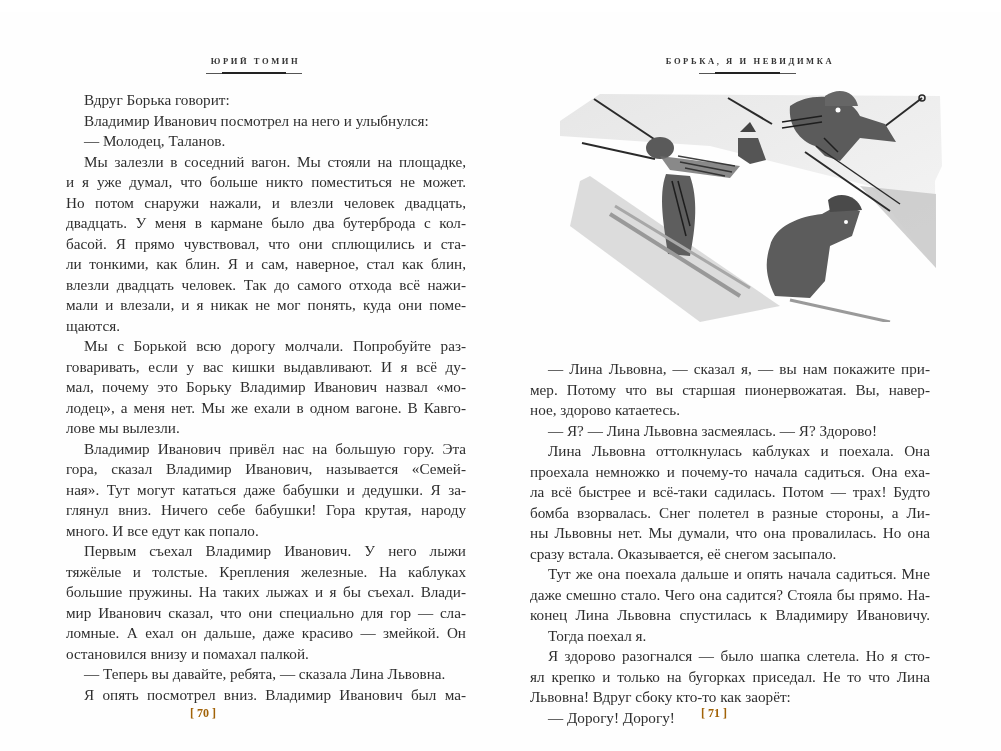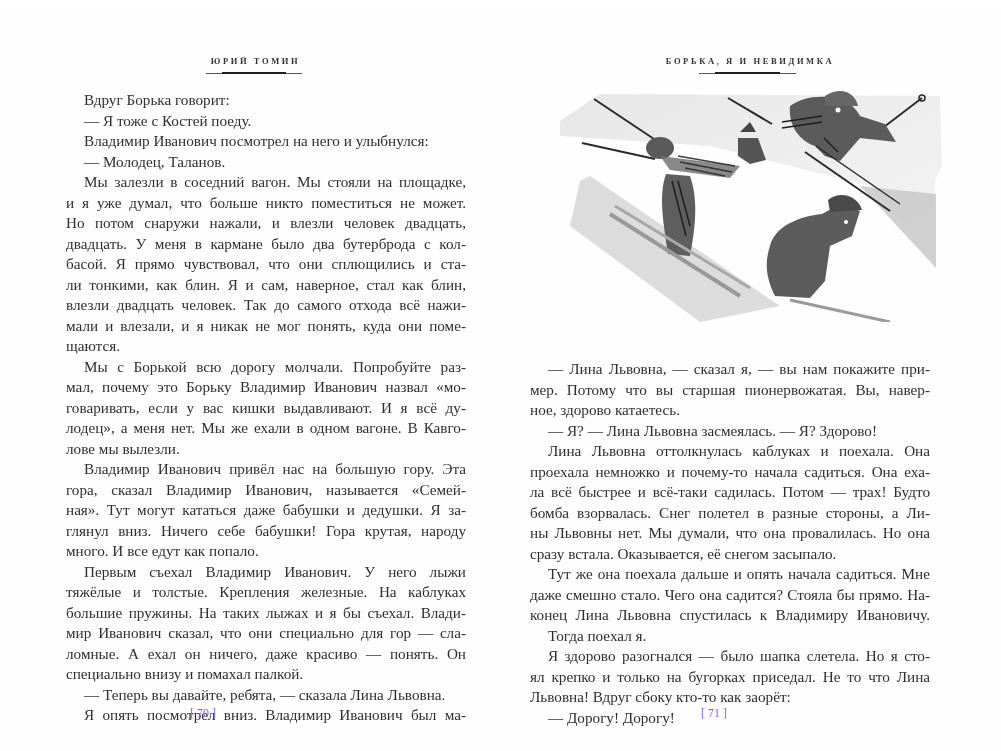--- a/index.html
+++ b/index.html
@@ -13,60 +13,59 @@
                   font-weight: bold; font-size: 8.5px; letter-spacing: 2.6px; color: #333; }
   .page-left .running-head { left: 200px; width: 111px; }
   .page-right .running-head { left: 665px; width: 168px; left: auto; }
   .rule { position: absolute; height: 1px; background: #555; }
   .rule-bold { position: absolute; height: 2px; background: #222; }
   .text-block { position: absolute; font-size: 15.2px; line-height: 20.5px; color: #2e2e2e; }
   .page-left .text-block { left: 66px; top: 78px; width: 400px; }
   .line { display: block; white-space: nowrap; text-align: justify; text-align-last: justify; height: 20.5px; }
   .line.indent { padding-left: 18px; }
   .line.last { text-align-last: left; }
-  .folio { position: absolute; font-weight: normal; font-size: 12px; color: #8b5cf6; text-align: center; width: 60px; }
+  .folio { position: absolute; font-weight: bold; font-size: 12px; color: #a16207; text-align: center; width: 60px; }
   .illustration { position: absolute; left: 560px; top: 86px; width: 400px; height: 236px; }
 </style>
 </head>
 <body>
 
 <div class="page page-left">
   <div class="running-head" style="left:160px;width:191px;">ЮРИЙ ТОМИН</div>
   <div class="rule" style="left:206px;top:61px;width:96px;"></div>
   <div class="rule-bold" style="left:222px;top:60px;width:64px;"></div>
   <div class="text-block" id="left-text">
       <span class="line indent last">Вдруг Борька говорит:</span>
-      <span class="line indent last">— Я тоже с Костей поеду.</span>
       <span class="line indent last">Владимир Иванович посмотрел на него и улыбнулся:</span>
       <span class="line indent last">— Молодец, Таланов.</span>
       <span class="line indent">Мы залезли в соседний вагон. Мы стояли на площадке,</span>
       <span class="line">и я уже думал, что больше никто поместиться не может.</span>
       <span class="line">Но потом снаружи нажали, и влезли человек двадцать,</span>
       <span class="line">двадцать. У меня в кармане было два бутерброда с кол-</span>
       <span class="line">басой. Я прямо чувствовал, что они сплющились и ста-</span>
       <span class="line">ли тонкими, как блин. Я и сам, наверное, стал как блин,</span>
       <span class="line">влезли двадцать человек. Так до самого отхода всё нажи-</span>
       <span class="line">мали и влезали, и я никак не мог понять, куда они поме-</span>
       <span class="line last">щаются.</span>
       <span class="line indent">Мы с Борькой всю дорогу молчали. Попробуйте раз-</span>
+      <span class="line">говаривать, если у вас кишки выдавливают. И я всё ду-</span>
       <span class="line">мал, почему это Борьку Владимир Иванович назвал «мо-</span>
-      <span class="line">говаривать, если у вас кишки выдавливают. И я всё ду-</span>
       <span class="line">лодец», а меня нет. Мы же ехали в одном вагоне. В Кавго-</span>
       <span class="line last">лове мы вылезли.</span>
       <span class="line indent">Владимир Иванович привёл нас на большую гору. Эта</span>
       <span class="line">гора, сказал Владимир Иванович, называется «Семей-</span>
       <span class="line">ная». Тут могут кататься даже бабушки и дедушки. Я за-</span>
       <span class="line">глянул вниз. Ничего себе бабушки! Гора крутая, народу</span>
       <span class="line last">много. И все едут как попало.</span>
       <span class="line indent">Первым съехал Владимир Иванович. У него лыжи</span>
       <span class="line">тяжёлые и толстые. Крепления железные. На каблуках</span>
       <span class="line">большие пружины. На таких лыжах и я бы съехал. Влади-</span>
       <span class="line">мир Иванович сказал, что они специально для гор — сла-</span>
-      <span class="line">ломные. А ехал он ничего, даже красиво — понять. Он</span>
-      <span class="line last">специально внизу и помахал палкой.</span>
+      <span class="line">ломные. А ехал он дальше, даже красиво — змейкой. Он</span>
+      <span class="line last">остановился внизу и помахал палкой.</span>
       <span class="line indent last">— Теперь вы давайте, ребята, — сказала Лина Львовна.</span>
       <span class="line indent">Я опять посмотрел вниз. Владимир Иванович был ма-</span>
     </div>
   <div class="folio" style="left:173px;top:694px;">[ 70 ]</div>
 </div>
 
 <div class="page page-right">
   <div class="running-head" style="left:150px;width:200px;">БОРЬКА, Я И НЕВИДИМКА</div>
   <div class="rule" style="left:199px;top:61px;width:97px;"></div>
   <div class="rule-bold" style="left:215px;top:60px;width:65px;"></div>

